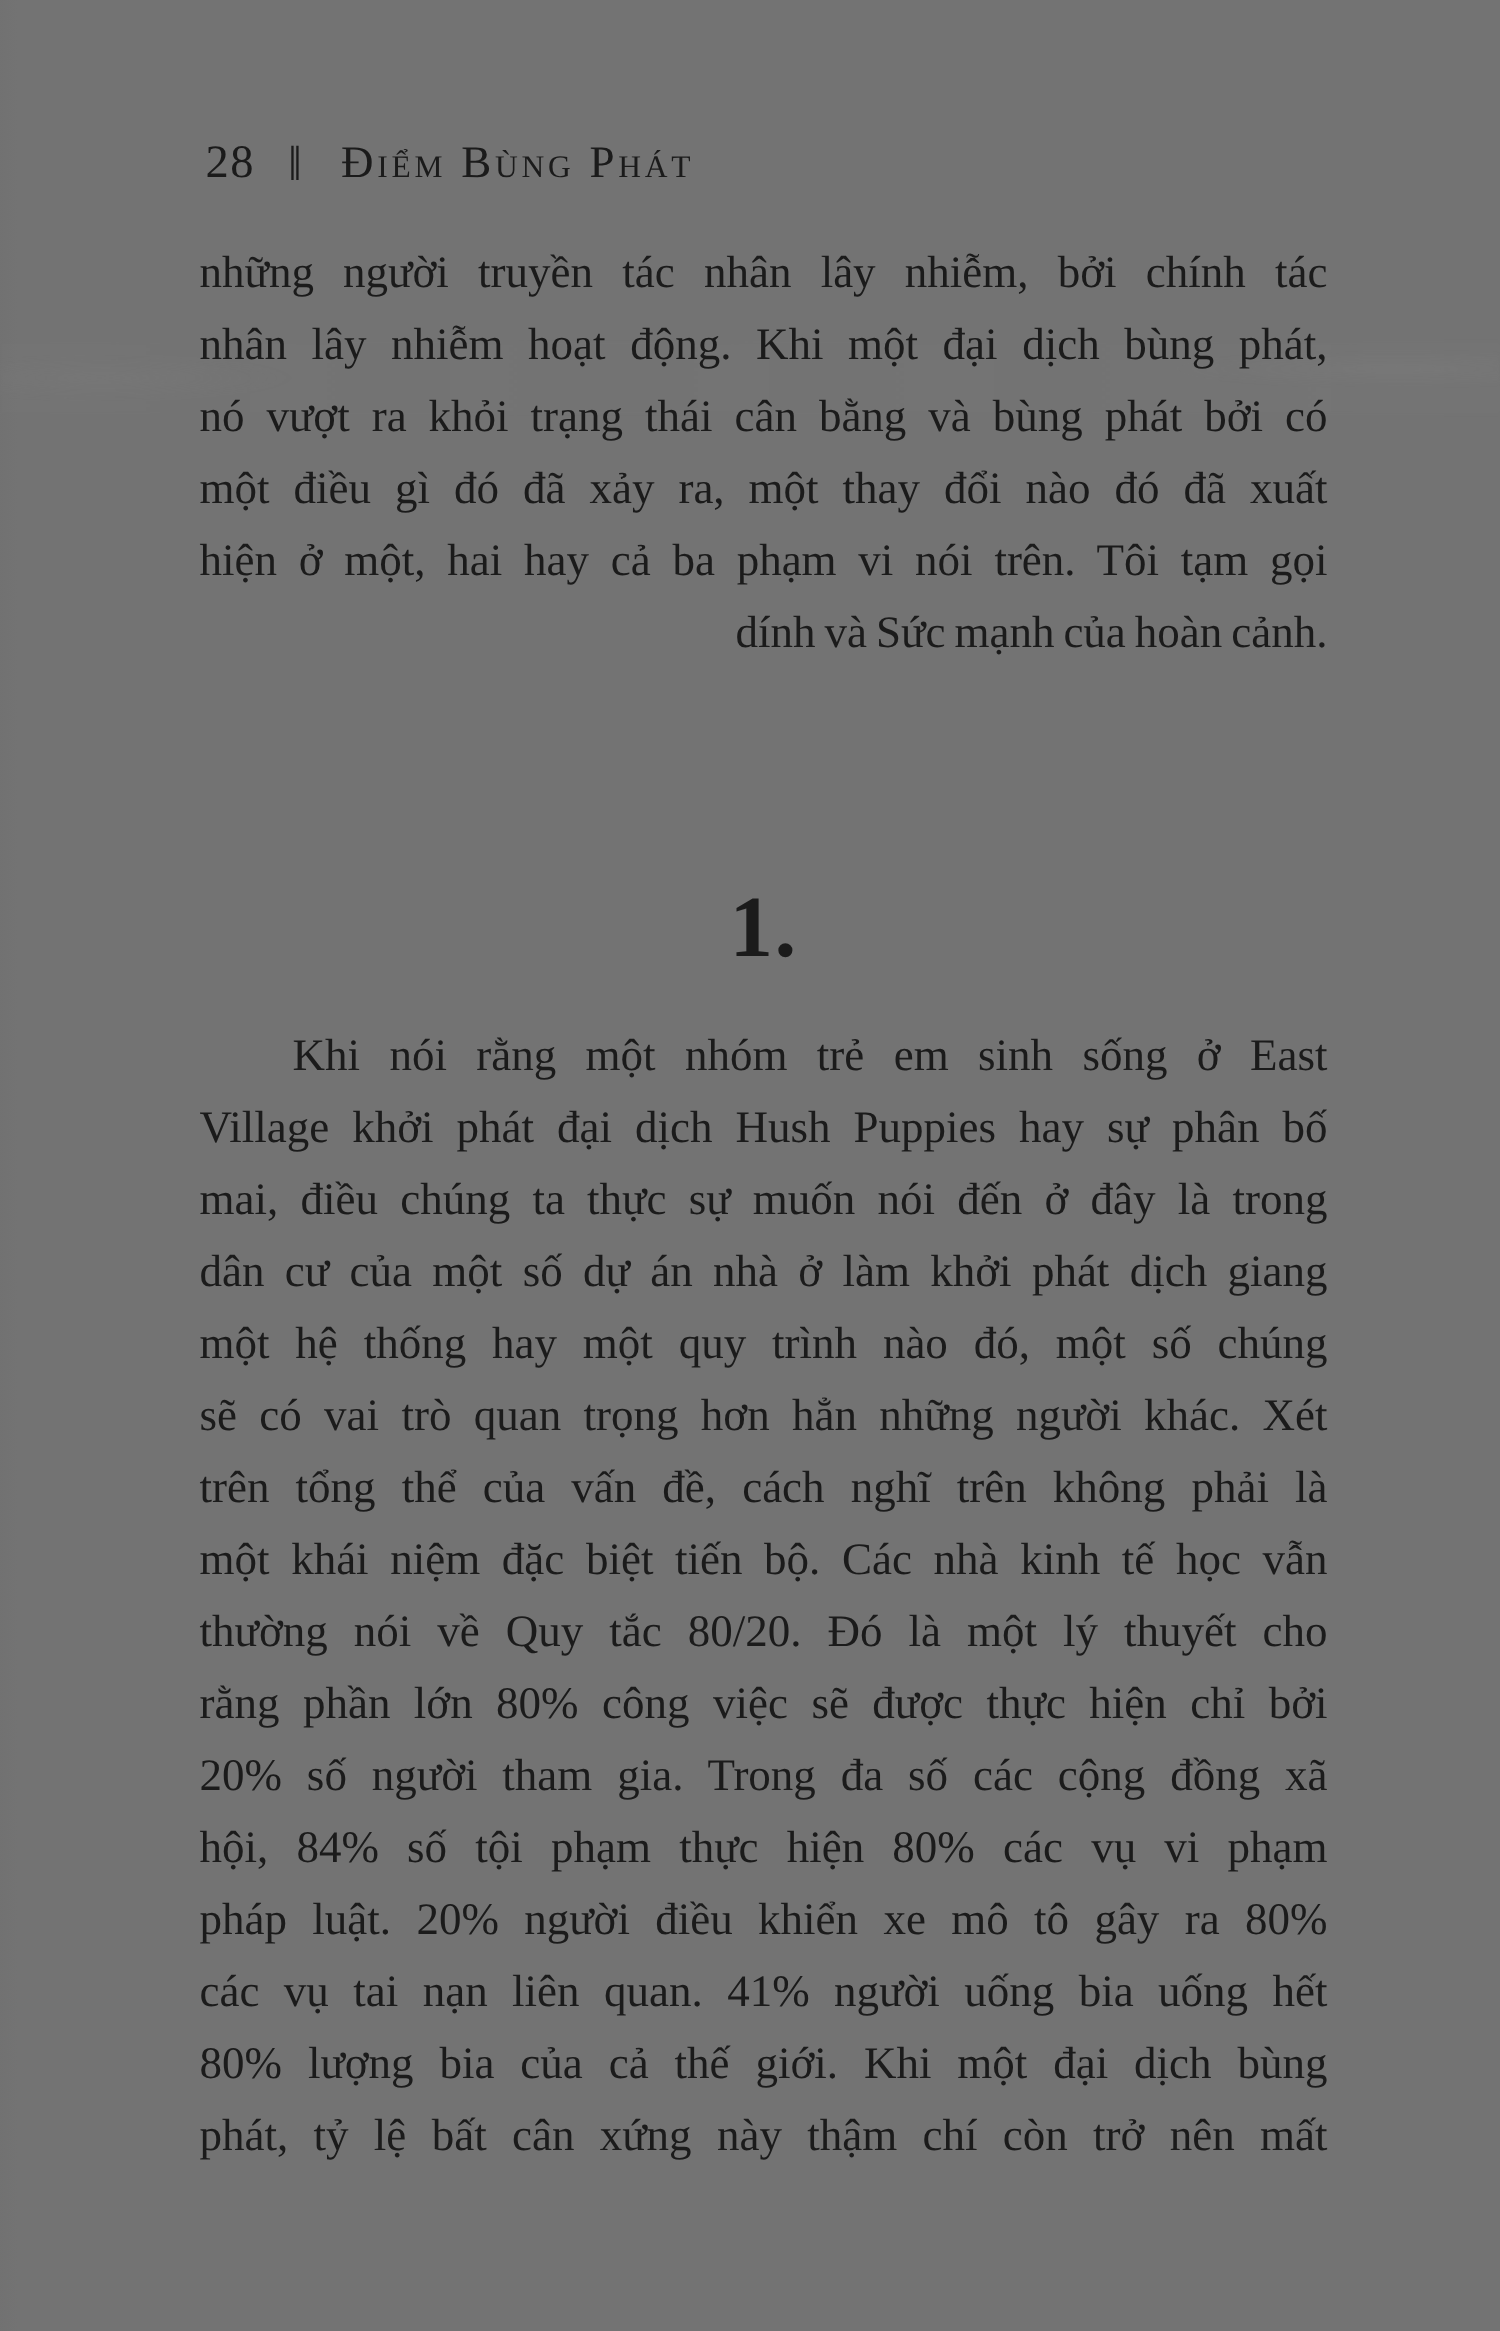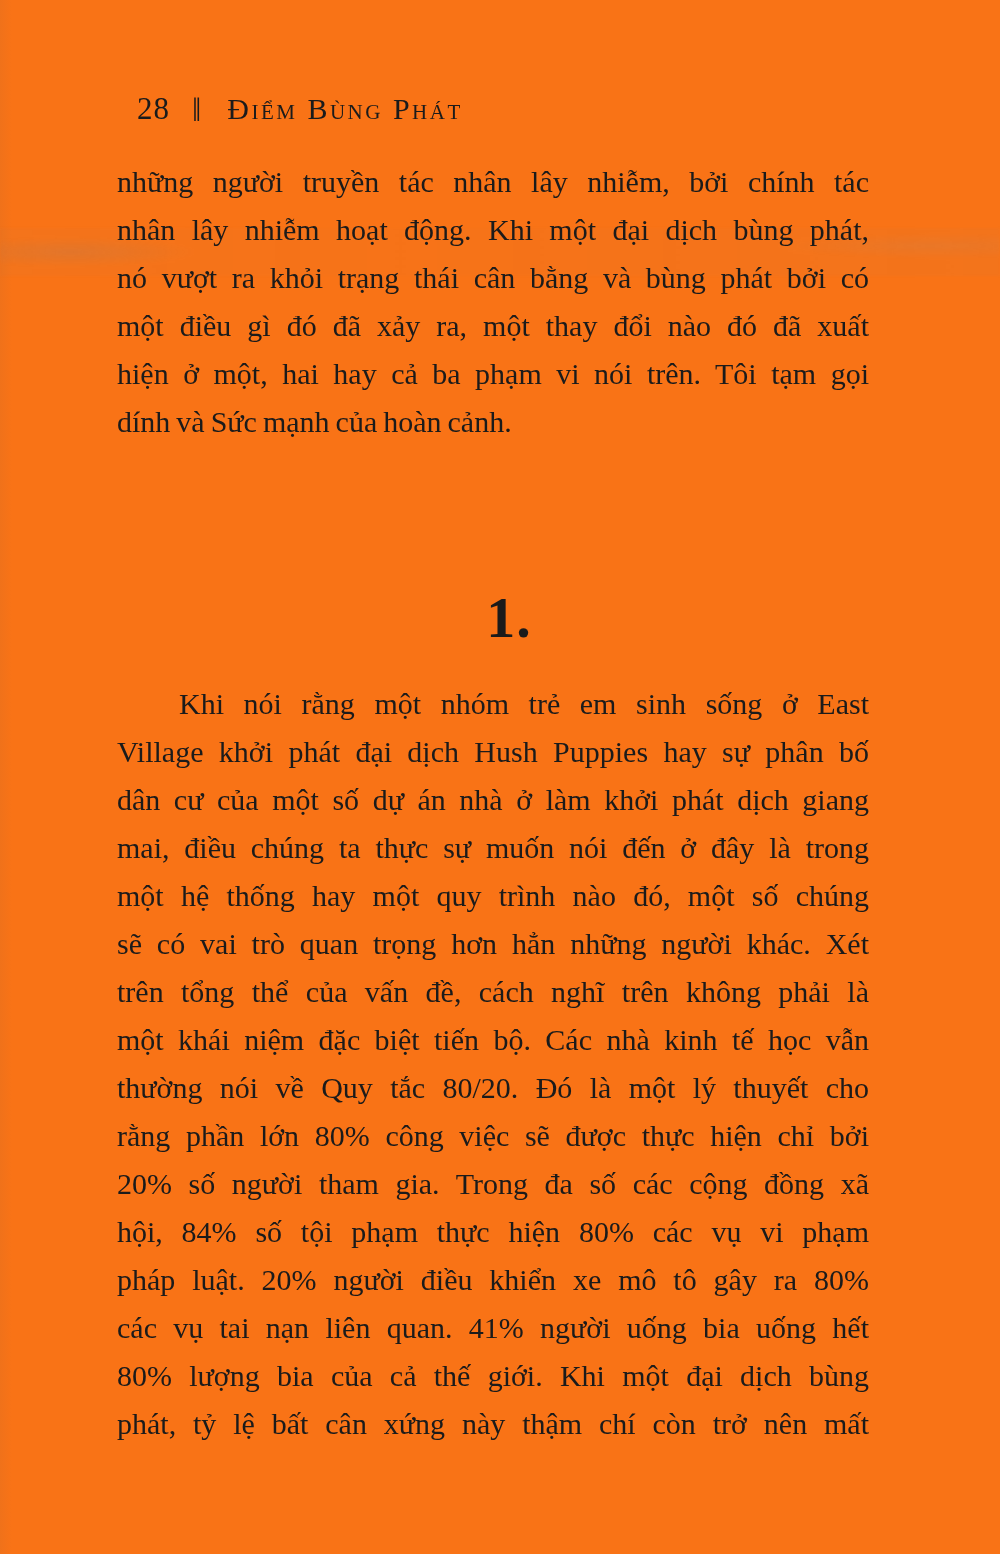--- a/index.html
+++ b/index.html
@@ -8,21 +8,21 @@
     height: 1554px;
     background: #ffffff;
     position: relative;
     overflow: hidden;
     font-family: "Liberation Serif", "DejaVu Serif", serif;
     color: #1b1b1b;
   }
   .page {
     position: absolute;
     inset: 0;
-    background: #f97316;
+    background: #737373;
   }
   
   .edge-shadow {
     position: absolute;
     left: 0; top: 0;
     width: 12px; height: 100%;
     background: linear-gradient(to right, rgba(90,90,90,0.06), rgba(90,90,90,0));
     pointer-events: none;
   }
   .scan-streak {
@@ -57,40 +57,40 @@
   }
   .book-title {
     font-size: 30px;
     font-variant: small-caps;
     letter-spacing: 2.5px;
     margin-left: 6px;
   }
   
   .para {
     position: absolute;
-    left: 117px;
+    left: 133px;
     width: 752px;
     font-size: 30px;
     word-spacing: -1.5px;
   }
   .para-1 { top: 158px; }
   .para-2 { top: 680px; }
   .line {
     height: 48px;
     line-height: 48px;
     overflow: hidden;
     text-align: justify;
   }
   .line::after {
     content: "";
     display: inline-block;
     width: 100%;
     height: 0;
   }
-  .line.nojust { text-align: left; }
+  .line.nojust { text-align: right; }
   .line.nojust::after { content: none; }
   .line.indent { text-indent: 62px; }
   
   .section-number {
     position: absolute;
     top: 586px;
     left: 133px;
     width: 752px;
     text-align: center;
     font-size: 58px;
@@ -120,22 +120,22 @@
       <div class="line">một điều gì đó đã xảy ra, một thay đổi nào đó đã xuất</div>
       <div class="line">hiện ở một, hai hay cả ba phạm vi nói trên. Tôi tạm gọi</div>
       <div class="line nojust">dính và Sức mạnh của hoàn cảnh.</div>
     </div>
 
   <div class="section-number">1.</div>
 
   <div class="para para-2">
       <div class="line indent">Khi nói rằng một nhóm trẻ em sinh sống ở East</div>
       <div class="line">Village khởi phát đại dịch Hush Puppies hay sự phân bố</div>
+      <div class="line">mai, điều chúng ta thực sự muốn nói đến ở đây là trong</div>
       <div class="line">dân cư của một số dự án nhà ở làm khởi phát dịch giang</div>
-      <div class="line">mai, điều chúng ta thực sự muốn nói đến ở đây là trong</div>
       <div class="line">một hệ thống hay một quy trình nào đó, một số chúng</div>
       <div class="line">sẽ có vai trò quan trọng hơn hẳn những người khác. Xét</div>
       <div class="line">trên tổng thể của vấn đề, cách nghĩ trên không phải là</div>
       <div class="line">một khái niệm đặc biệt tiến bộ. Các nhà kinh tế học vẫn</div>
       <div class="line">thường nói về Quy tắc 80/20. Đó là một lý thuyết cho</div>
       <div class="line">rằng phần lớn 80% công việc sẽ được thực hiện chỉ bởi</div>
       <div class="line">20% số người tham gia. Trong đa số các cộng đồng xã</div>
       <div class="line">hội, 84% số tội phạm thực hiện 80% các vụ vi phạm</div>
       <div class="line">pháp luật. 20% người điều khiển xe mô tô gây ra 80%</div>
       <div class="line">các vụ tai nạn liên quan. 41% người uống bia uống hết</div>

